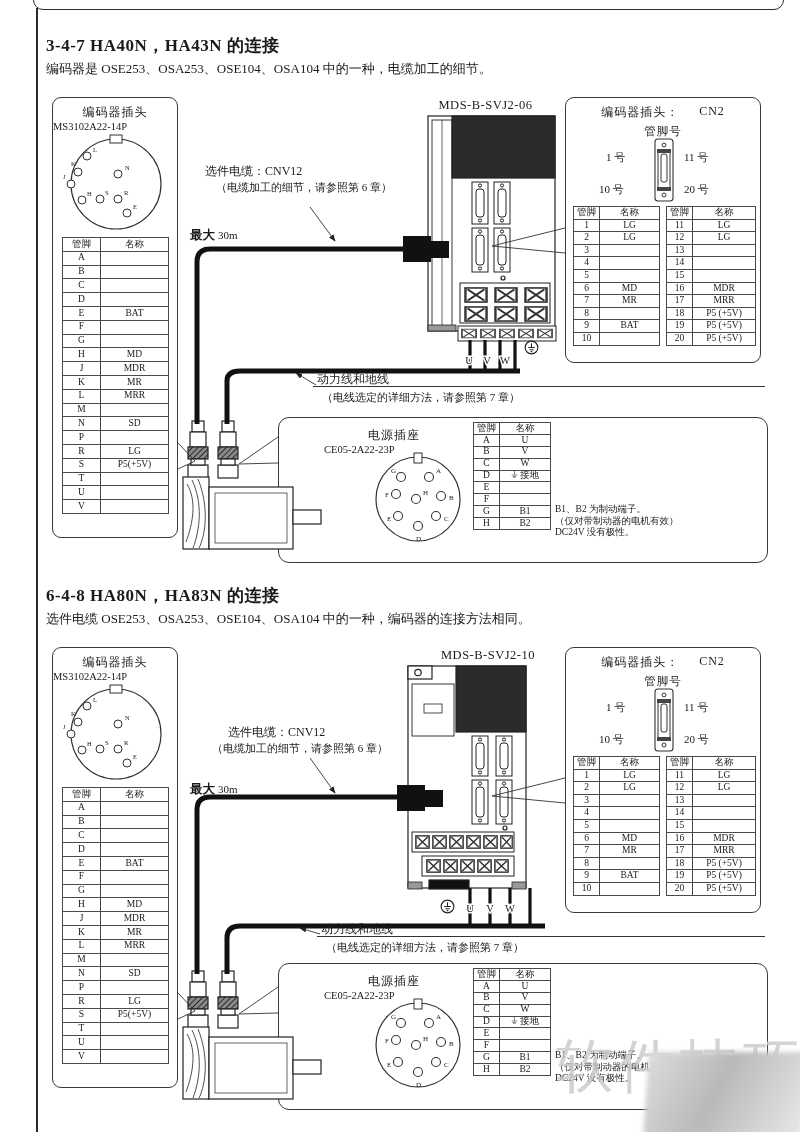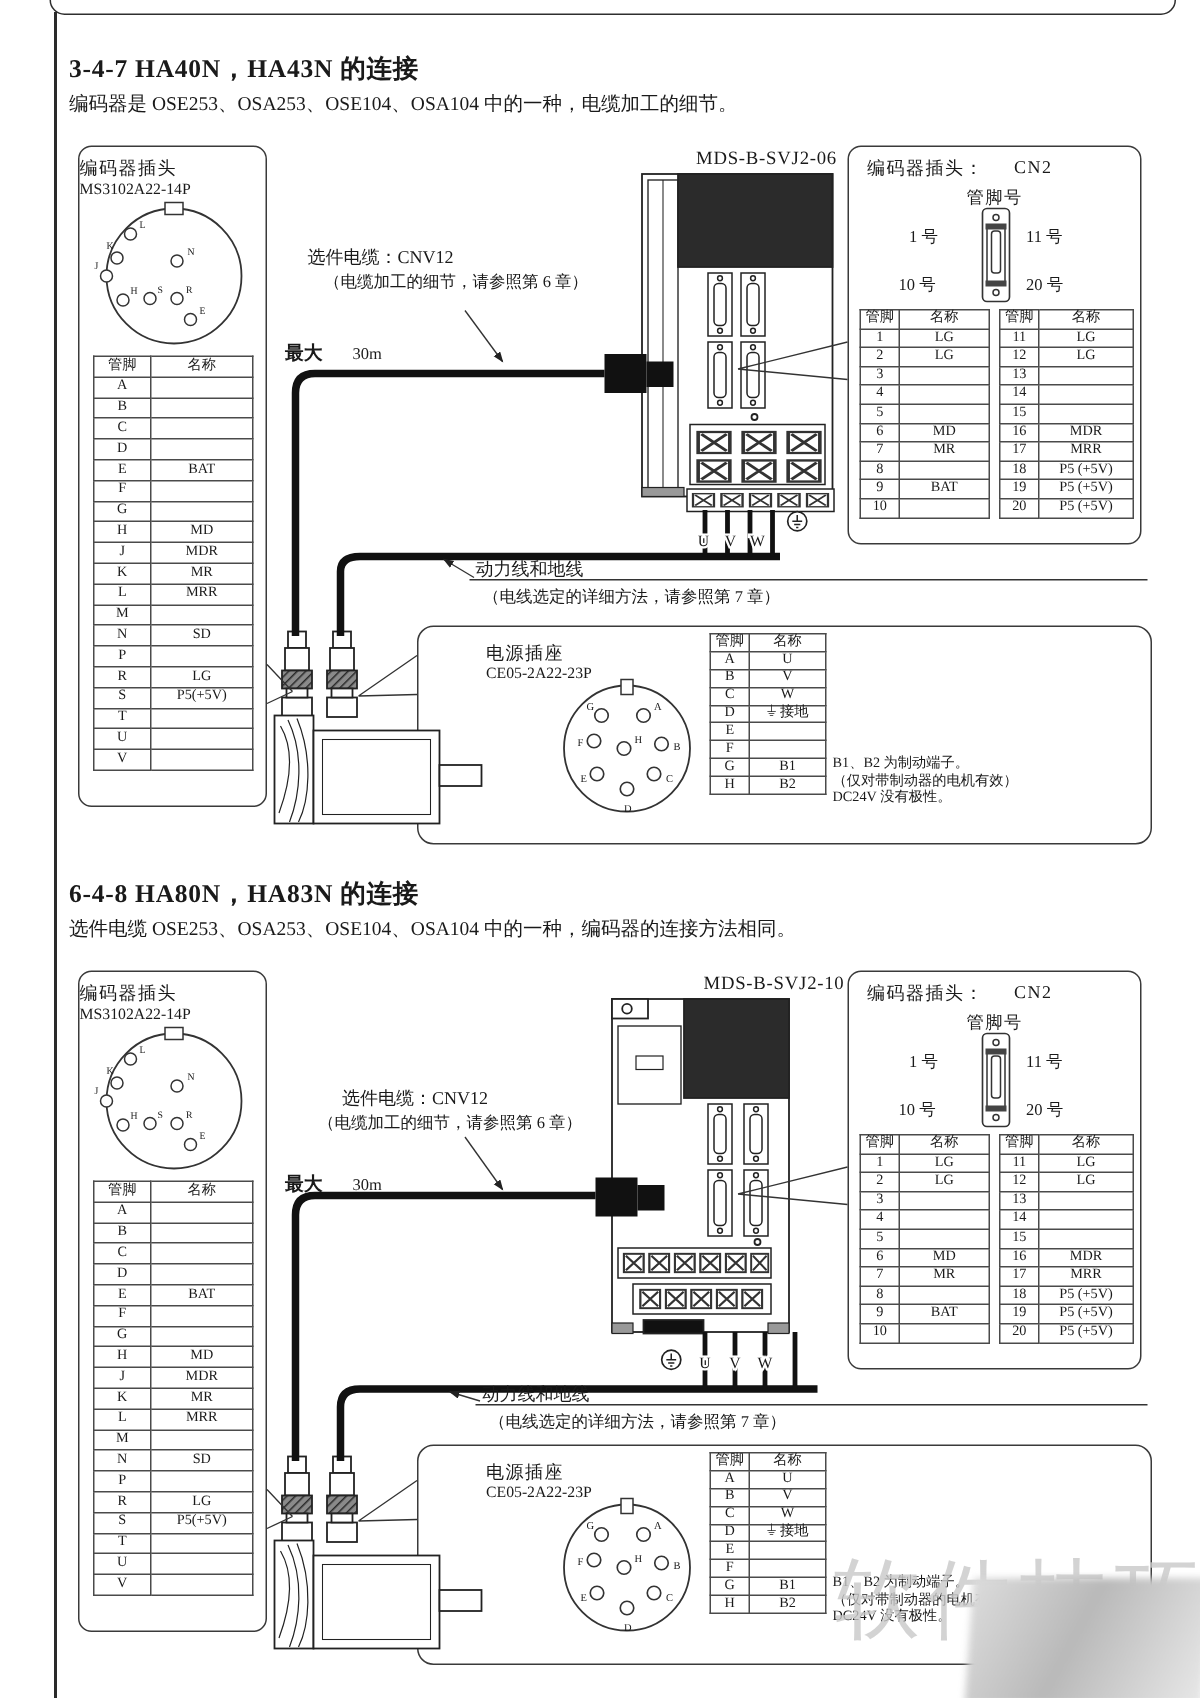--- a/index.html
+++ b/index.html
@@ -4,38 +4,38 @@
 <style>
   *{margin:0;padding:0;box-sizing:border-box}
   html,body{width:800px;height:1132px}
   body{position:relative;background:#fff;font-family:"Liberation Serif","DejaVu Serif",serif;color:#1a1a1a;overflow:hidden}
   .abs{position:absolute}
   .top-remnant{position:absolute;left:33px;top:-16px;width:751px;height:26px;border:1.6px solid #2e2e2e;border-radius:10px;background:#fff;z-index:0}
   .left-rule{position:absolute;left:36px;top:8px;width:1.5px;height:1124px;background:#2a2a2a;z-index:0}
   .sec-title{position:absolute;font-size:17px;font-weight:bold;letter-spacing:.5px;z-index:4}
   .sec-sub{position:absolute;font-size:13px;z-index:4}
   .panel{position:absolute;background:#fff;border:1.4px solid #3a3a3a;border-radius:9px;z-index:2}
-  .p-title{position:absolute;text-align:left;font-size:12px;letter-spacing:1px;white-space:nowrap}
+  .p-title{position:absolute;text-align:center;font-size:12px;letter-spacing:1px;white-space:nowrap}
   .p-model{position:absolute;text-align:left;font-size:10.5px;white-space:nowrap}
   .pin-table{position:absolute;border-collapse:collapse;background:#fff}
   .pin-table th,.pin-table td{border:1px solid #4a4a4a;font-size:9.5px;font-weight:normal;text-align:center;padding:0 1px;line-height:1;white-space:nowrap}
   .t-enc{width:107px}.t-enc th,.t-enc td{height:13.8px}.t-enc th:first-child{width:38px}
   .t-cn2l{width:87px}.t-cn2r{width:90px}
   .t-cn2l th,.t-cn2l td,.t-cn2r th,.t-cn2r td{height:12.6px}
   .t-cn2l th:first-child,.t-cn2r th:first-child{width:26px}
   .t-pow{width:78px}.t-pow th,.t-pow td{height:11.9px}.t-pow th:first-child{width:26px}
-  .cn2-head{position:absolute;left:12px;width:100%;display:flex;gap:20px;font-size:12px;letter-spacing:1px}
+  .cn2-head{position:absolute;left:0;width:100%;display:flex;justify-content:center;gap:20px;font-size:12px;letter-spacing:1px}
   .pinno{position:absolute;left:0;width:100%;text-align:center;font-size:11.5px;letter-spacing:1px}
   .corner{position:absolute;font-size:11px;white-space:nowrap}
   .callout{position:absolute;font-size:12px;white-space:nowrap;z-index:4}
   .callout.small{font-size:11px}
   .maxlen{position:absolute;font-size:11px;white-space:nowrap;z-index:4}
-  .maxlen b{font-size:12.5px;margin-right:20px}
+  .maxlen b{font-size:12.5px;margin-right:3px}
   .uline{position:absolute;height:0;border-top:1.1px solid #333;z-index:4}
-  .drive-label{position:absolute;text-align:right;font-size:12.5px;letter-spacing:.5px;white-space:nowrap;z-index:4}
+  .drive-label{position:absolute;text-align:center;font-size:12.5px;letter-spacing:.5px;white-space:nowrap;z-index:4}
   .note-line{font-size:9.5px;line-height:11.5px;white-space:nowrap}
   .overlay{position:absolute;left:0;top:0;z-index:3;pointer-events:none}
   svg{font-family:"Liberation Serif","DejaVu Serif",serif}
   .wm-text{position:absolute;left:556px;top:1028px;font-size:58px;color:#c9c9c9;opacity:.8;letter-spacing:4px;white-space:nowrap;z-index:5}
   .wm-blob{position:absolute;left:646px;top:1052px;width:158px;height:84px;background:linear-gradient(115deg,#dcdcdc 0%,#b9b9b9 45%,#e8e8e8 100%);filter:blur(2.5px);transform:skew(-4deg);z-index:6}
 </style>
 </head>
 <body>
 
 <div class="top-remnant"></div>

